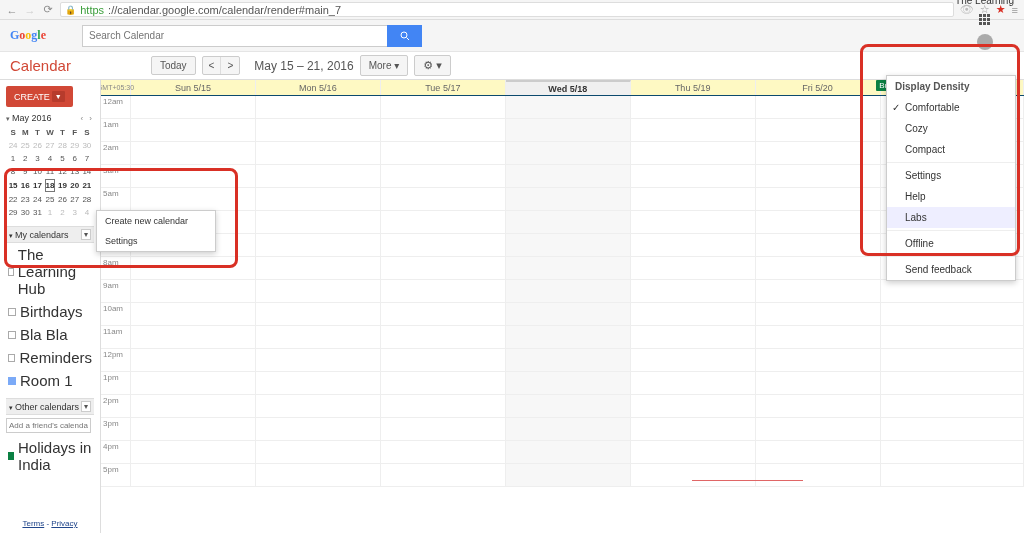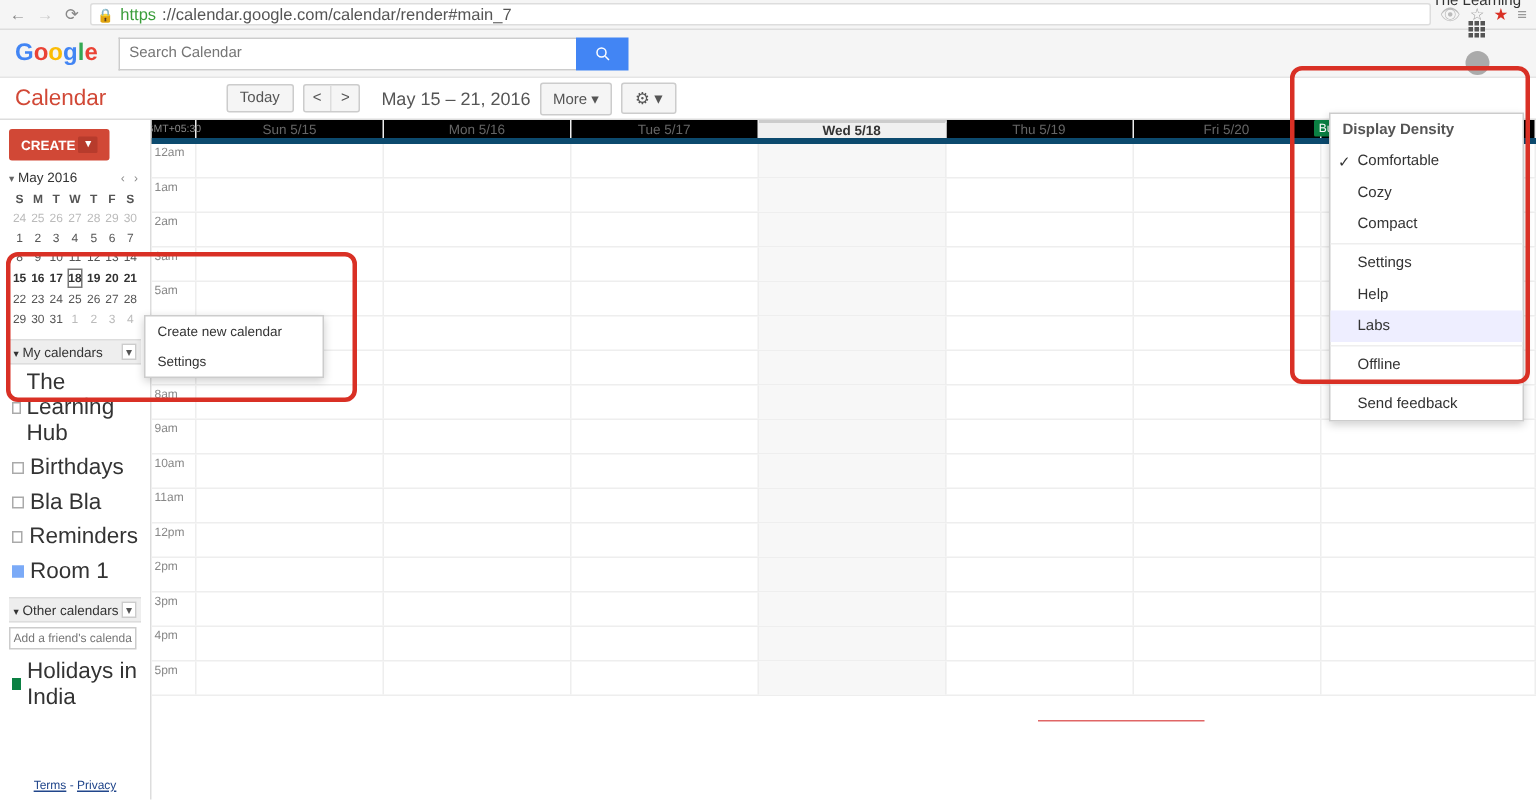--- a/index.html
+++ b/index.html
@@ -8,21 +8,21 @@
   .browser-bar{height:20px;background:#f5f5f5;border-bottom:1px solid #ddd;display:flex;align-items:center;padding:0 6px;gap:6px;font-size:11px;color:#555;}
   .browser-bar .nav-icon{width:12px;text-align:center;color:#888;}
   .url-area{flex:1;display:flex;align-items:center;gap:4px;border:1px solid #ddd;background:#fff;border-radius:2px;height:15px;padding:0 4px;}
   .url-area .lock{color:#3b9e3b;font-size:9px;}
   .url-area .https{color:#3b9e3b;}
   .url-area .rest{color:#555;}
   .right-icons{display:flex;gap:6px;align-items:center;}
   .right-icons span{color:#999;font-size:11px;}
   
   .gc-header{height:32px;display:flex;align-items:center;padding:5px 10px;border-bottom:1px solid #e5e5e5;background:#f5f5f5;}
-  .logo{font-size:16px;font-weight:bold;margin-right:14px;}
+  .logo{font-size:12px;font-weight:bold;margin-right:36px;font-family:Liberation Serif, serif;}
   .logo .b{color:#4285F4;} .logo .r{color:#EA4335;} .logo .y{color:#FBBC05;} .logo .g{color:#34A853;}
   .search-box{display:flex;align-items:center;}
   .search-box input{width:305px;height:22px;border:1px solid #ccc;border-right:none;padding:0 6px;font-size:10px;color:#888;background:#fff;}
   .search-box button{width:35px;height:22px;background:#4285F4;border:none;color:#fff;cursor:pointer;display:flex;align-items:center;justify-content:center;}
   .header-spacer{flex:1;}
   .user-area{display:flex;align-items:center;gap:8px;font-size:10px;color:#333;flex-direction:column;}
   .user-area .apps-icon{width:12px;height:12px;display:grid;grid-template-columns:repeat(3,3px);grid-template-rows:repeat(3,3px);gap:1px;}
   .user-area .apps-icon span{background:#555;}
   .avatar-bell{width:16px;height:16px;border-radius:50%;background:#aaa;}
   .avatar-user{width:18px;height:18px;border-radius:50%;background:#e0a070;}
@@ -43,40 +43,40 @@
   
   .gear-menu{position:absolute;right:8px;top:75px;width:130px;background:#fff;border:1px solid #ccc;box-shadow:0 2px 6px rgba(0,0,0,0.2);z-index:50;font-size:10px;color:#333;}
   .gear-menu .section-title{padding:5px 8px;color:#555;font-weight:bold;}
   .gear-menu .item{padding:5px 8px 5px 18px;position:relative;cursor:pointer;}
   .gear-menu .item.check::before{content:"✓";position:absolute;left:5px;}
   .gear-menu .item.hl{background:#eef;}
   .gear-menu hr{border:none;border-top:1px solid #eee;margin:2px 0;}
   
   .content{display:flex;height:465px;}
   .sidebar{width:100px;padding:6px;font-size:9px;color:#21468b;position:relative;flex-shrink:0;}
-  .create-btn{background:#d14836;color:#fff;border:none;padding:5px 8px;font-size:9px;font-weight:bold;border-radius:2px;display:flex;align-items:center;gap:2px;margin-bottom:6px;}
+  .create-btn{background:#d14836;color:#fff;border:none;padding:5px 8px;font-size:9px;font-weight:normal;border-radius:2px;display:flex;align-items:center;gap:2px;margin-bottom:6px;}
   .mini-title{display:flex;justify-content:space-between;align-items:center;color:#333;font-size:9px;margin-bottom:2px;}
   .mini-nav{font-size:8px;color:#888;letter-spacing:2px;}
   .mini-cal{font-size:8px;color:#555;width:100%;}
   .mini-cal th,.mini-cal td{width:14.2%;text-align:center;padding:1px 0;}
   .mini-cal .dim{color:#bbb;}
   .mini-cal .today{border:1px solid #777;}
   .mini-cal .bold{font-weight:bold;color:#333;}
   .section-head{display:flex;justify-content:space-between;align-items:center;background:#eee;border-top:1px solid #ddd;border-bottom:1px solid #ddd;padding:2px 3px;margin-top:6px;color:#333;font-size:9px;}
   .arrow-down{font-size:8px;border:1px solid #ccc;background:#fff;padding:0 2px;color:#555;}
   .cal-item{display:flex;align-items:center;gap:4px;padding:3px 2px;color:#333;font-size:15px;}
   .cal-item .box{width:8px;height:8px;border:1px solid #aaa;}
   .cal-item .box.filled-blue{background:#7baaf7;border-color:#7baaf7;}
   .cal-item .box.filled-green{background:#0b8043;border-color:#0b8043;}
   .input-friend{width:85px;border:1px solid #ccc;font-size:8px;padding:2px;color:#999;margin:3px 0;}
   .footer-links{position:absolute;bottom:4px;left:0;right:0;text-align:center;font-size:8px;color:#21468b;}
   .footer-links a{text-decoration:underline;color:#21468b;}
   
   .main{flex:1;overflow:hidden;position:relative;border-left:1px solid #ddd;}
-  .day-header{display:flex;height:16px;background:#000000;border-bottom:4px solid #0c4a6e;font-size:9px;}
+  .day-header{display:flex;height:16px;background:#fef9c3;border-bottom:1px solid #0c4a6e;font-size:9px;}
   .day-header .tz{width:30px;font-size:7px;color:#888;display:flex;align-items:center;justify-content:center;border-right:1px solid #eee;}
   .day-header .day{flex:1;text-align:center;color:#666;display:flex;align-items:center;justify-content:center;border-right:1px solid #eee;}
   .day-header .day.today{font-weight:bold;color:#333;background:#f0f0f0;border-top:2px solid #ccc;}
   .day-header .day.sat{flex:1.15;}
   .grid-body{height:450px;overflow:hidden;position:relative;}
   .hour-row{display:flex;height:23px;border-bottom:1px solid #eee;}
   .hour-row .label{width:30px;font-size:8px;color:#888;padding:1px 2px;text-align:left;border-right:1px solid #eee;}
   .hour-row .cell{flex:1;border-right:1px solid #eee;}
   .hour-row .cell.today{background:#f7f7f7;}
   .hour-row .cell.sat{flex:1.15;}
@@ -424,20 +424,30 @@
           <div class="label">12pm</div>
           <div class="cell"></div>
           <div class="cell"></div>
           <div class="cell"></div>
           <div class="cell today"></div>
           <div class="cell"></div>
           <div class="cell"></div>
           <div class="cell sat"></div>
         </div>
         <div class="hour-row">
+          <div class="label">1pm</div>
+          <div class="cell"></div>
+          <div class="cell"></div>
+          <div class="cell"></div>
+          <div class="cell today"></div>
+          <div class="cell"></div>
+          <div class="cell"></div>
+          <div class="cell sat"></div>
+        </div>
+        <div class="hour-row">
           <div class="label">2pm</div>
           <div class="cell"></div>
           <div class="cell"></div>
           <div class="cell"></div>
           <div class="cell today"></div>
           <div class="cell"></div>
           <div class="cell"></div>
           <div class="cell sat"></div>
         </div>
         <div class="hour-row">

